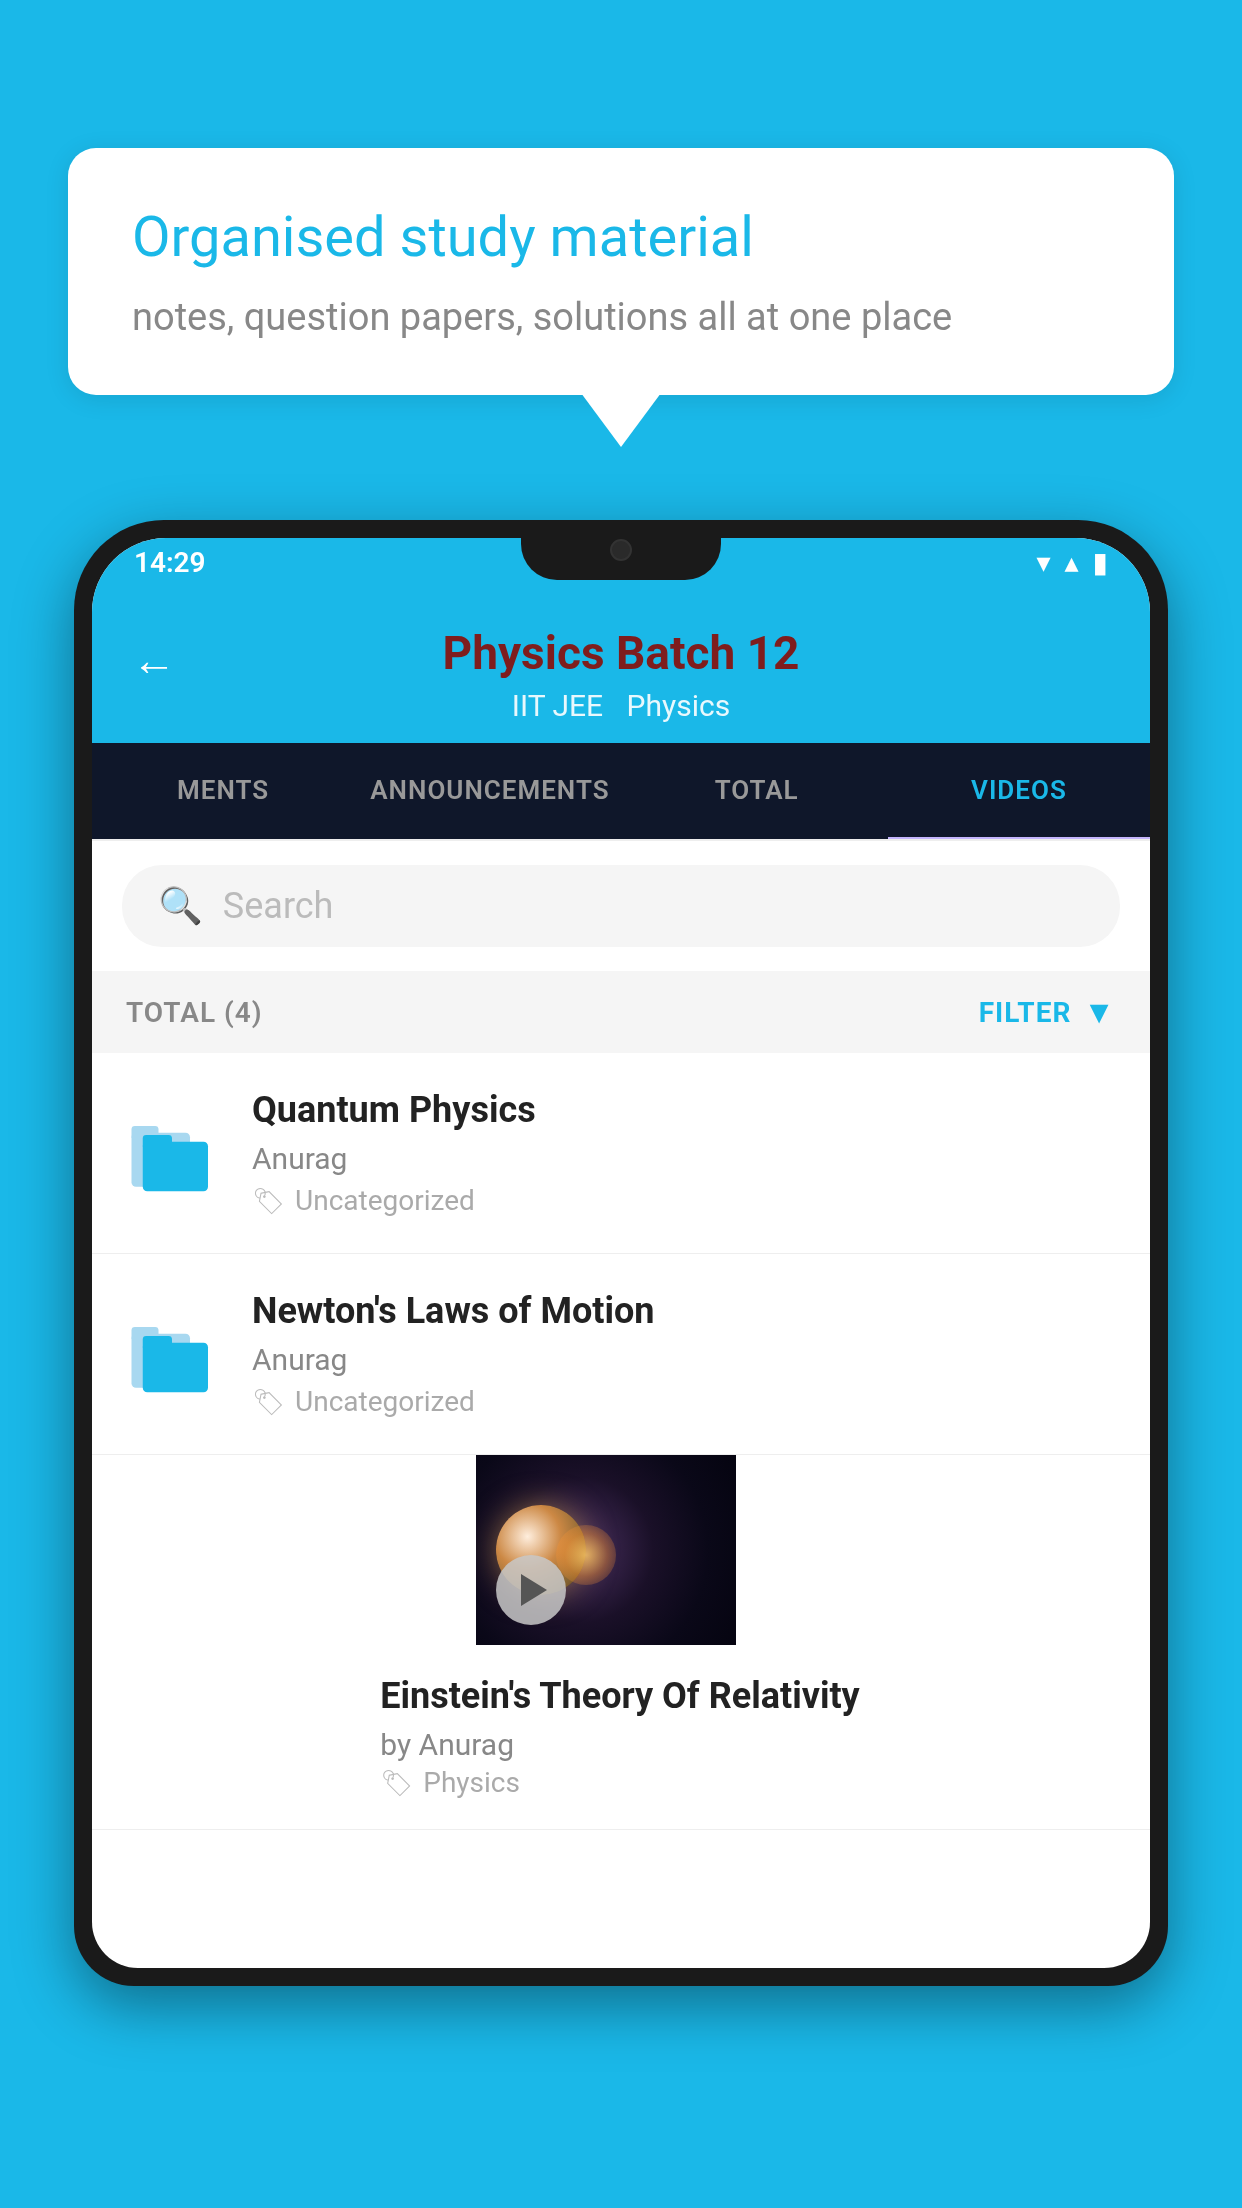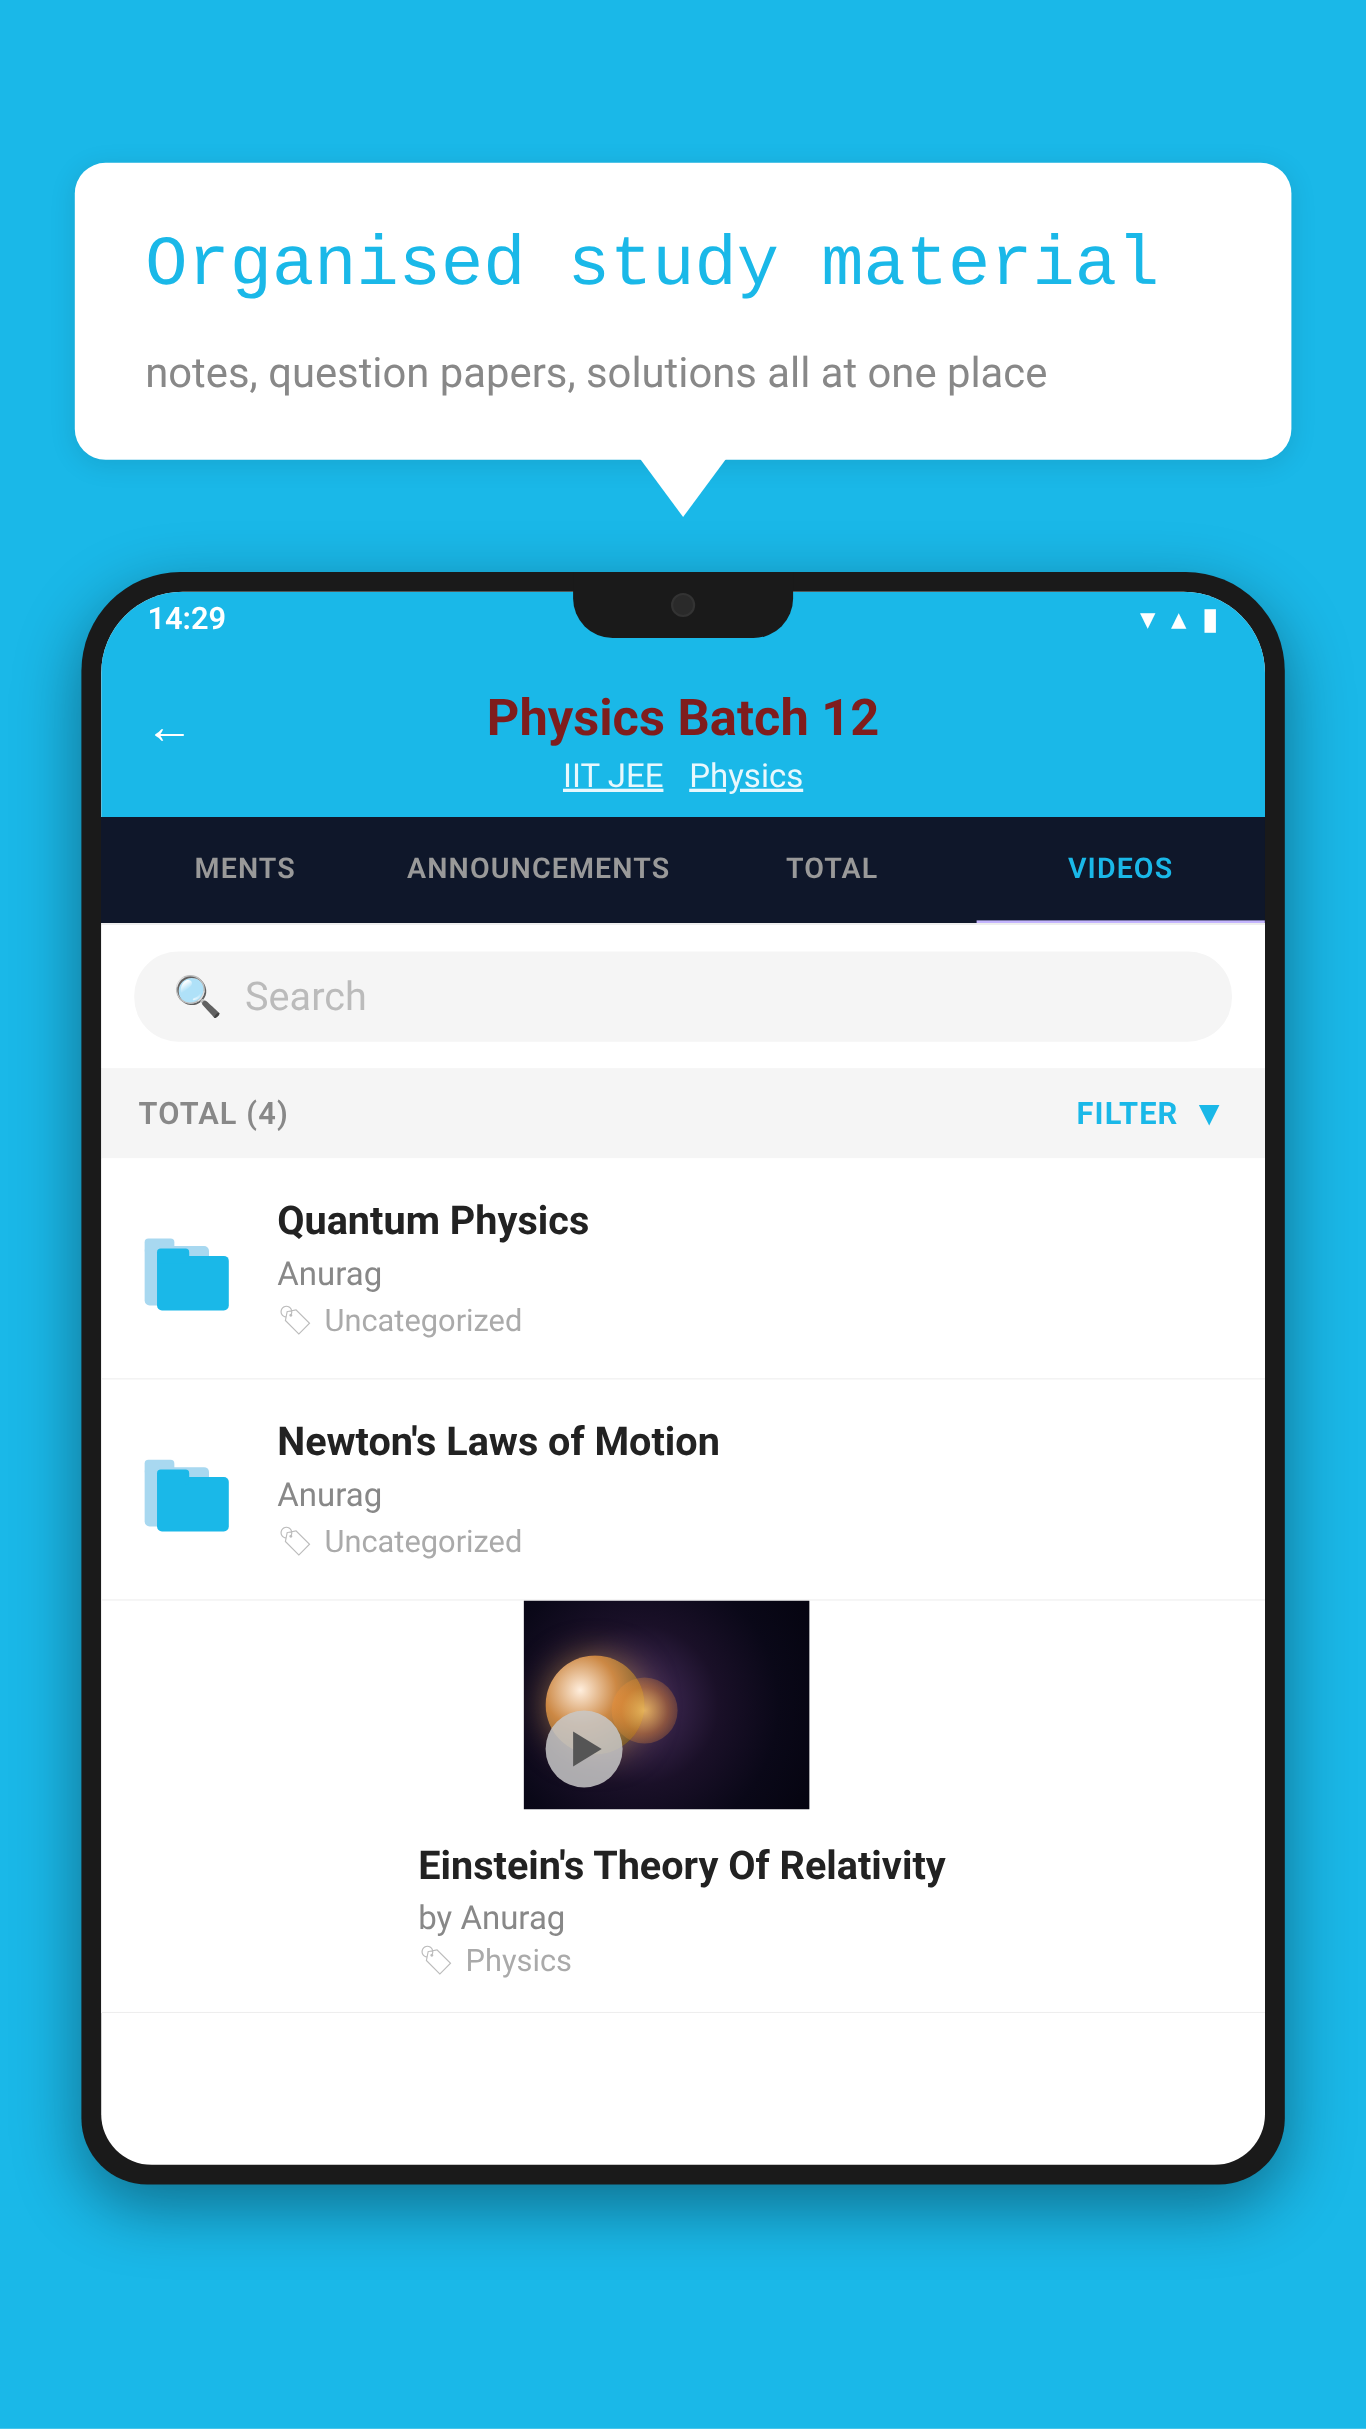--- a/index.html
+++ b/index.html
@@ -32,26 +32,25 @@
       bottom: -52px;
       left: 50%;
       transform: translateX(-50%);
       width: 0;
       height: 0;
       border-left: 40px solid transparent;
       border-right: 40px solid transparent;
       border-top: 54px solid white;
     }
     .speech-bubble-title {
-      font-size: 64px;
+      font-size: 56px;
       font-weight: 400;
       color: #1ab8e8;
       line-height: 1.2;
-      margin-bottom: 37px;
-      font-family: Liberation Mono, monospace;
+      margin-bottom: 24px;
     }
     .speech-bubble-subtitle {
       font-size: 38px;
       color: #888;
       font-weight: 400;
     }
 
     
     .phone-wrapper {
       position: absolute;
@@ -153,21 +152,20 @@
       font-size: 46px;
       font-weight: 700;
     }
     .header-subtitle {
       color: rgba(255,255,255,0.9);
       font-size: 30px;
       margin-top: 8px;
     }
     .header-subtitle span {
       margin: 0 4px;
-      text-decoration: underline;
     }
 
     
     .tabs {
       background: #0f172a;
       display: flex;
       border-bottom: 2px solid #eee;
       overflow-x: auto;
     }
     .tab {

